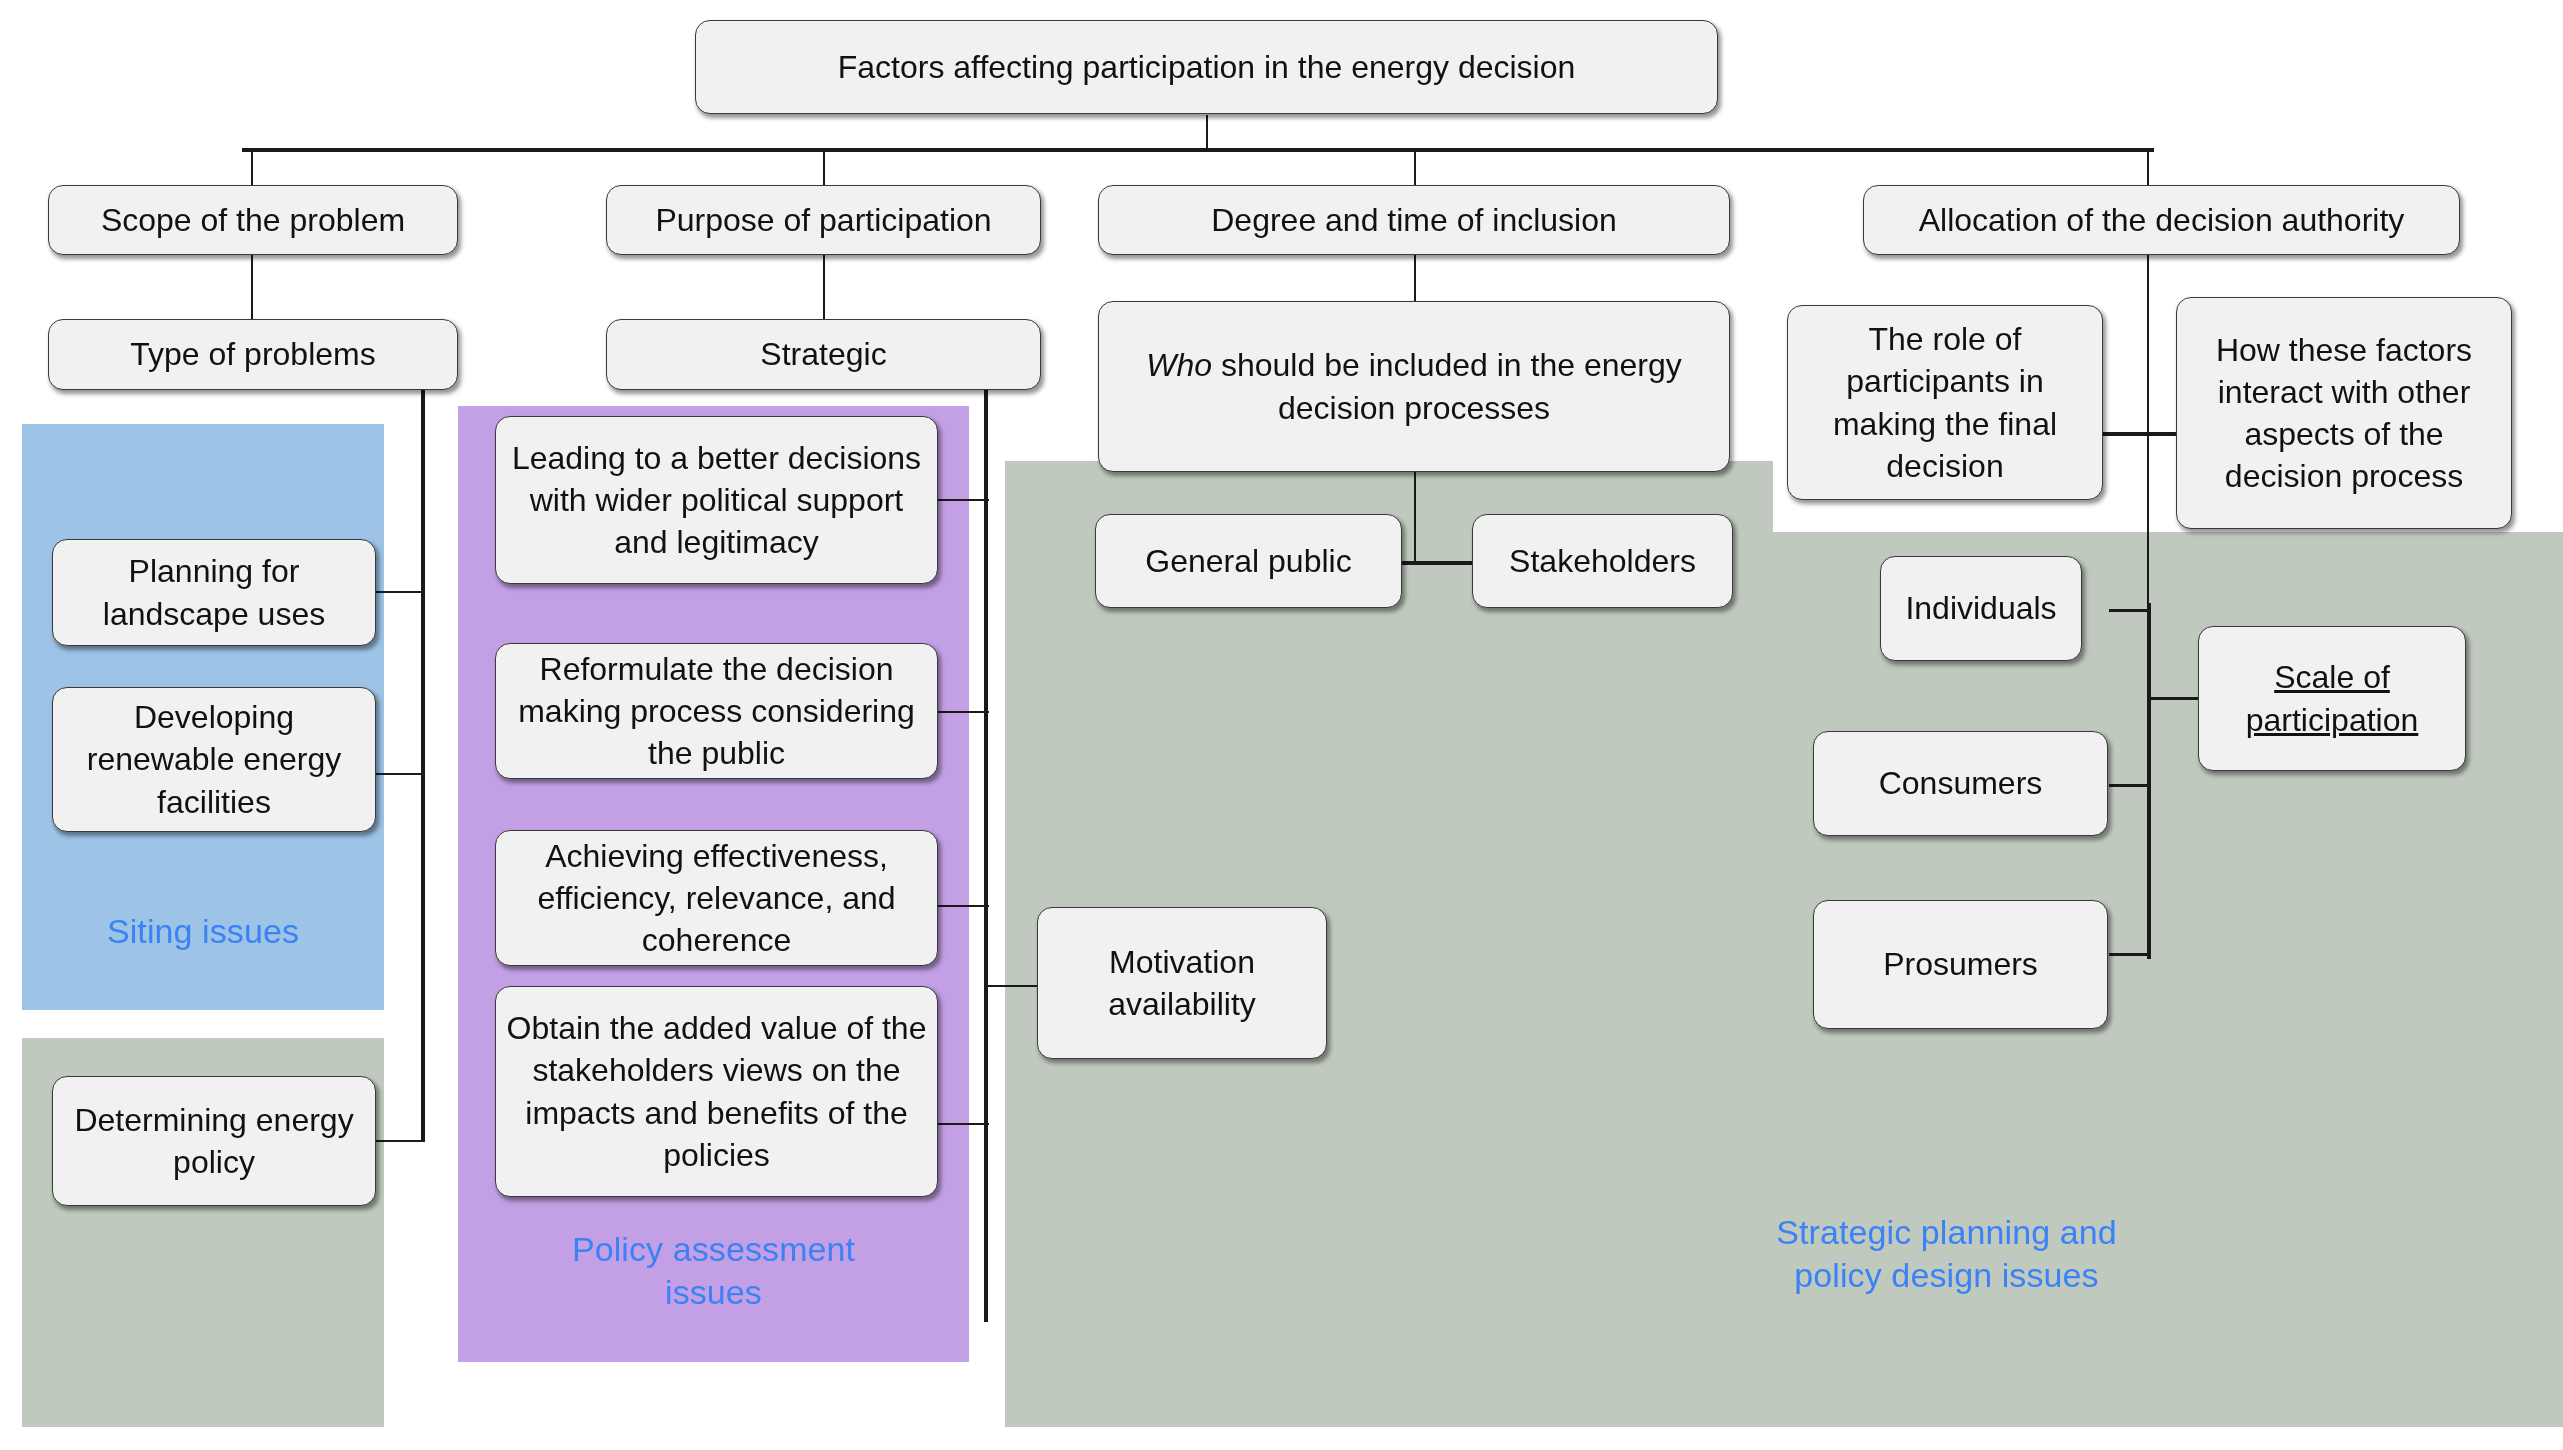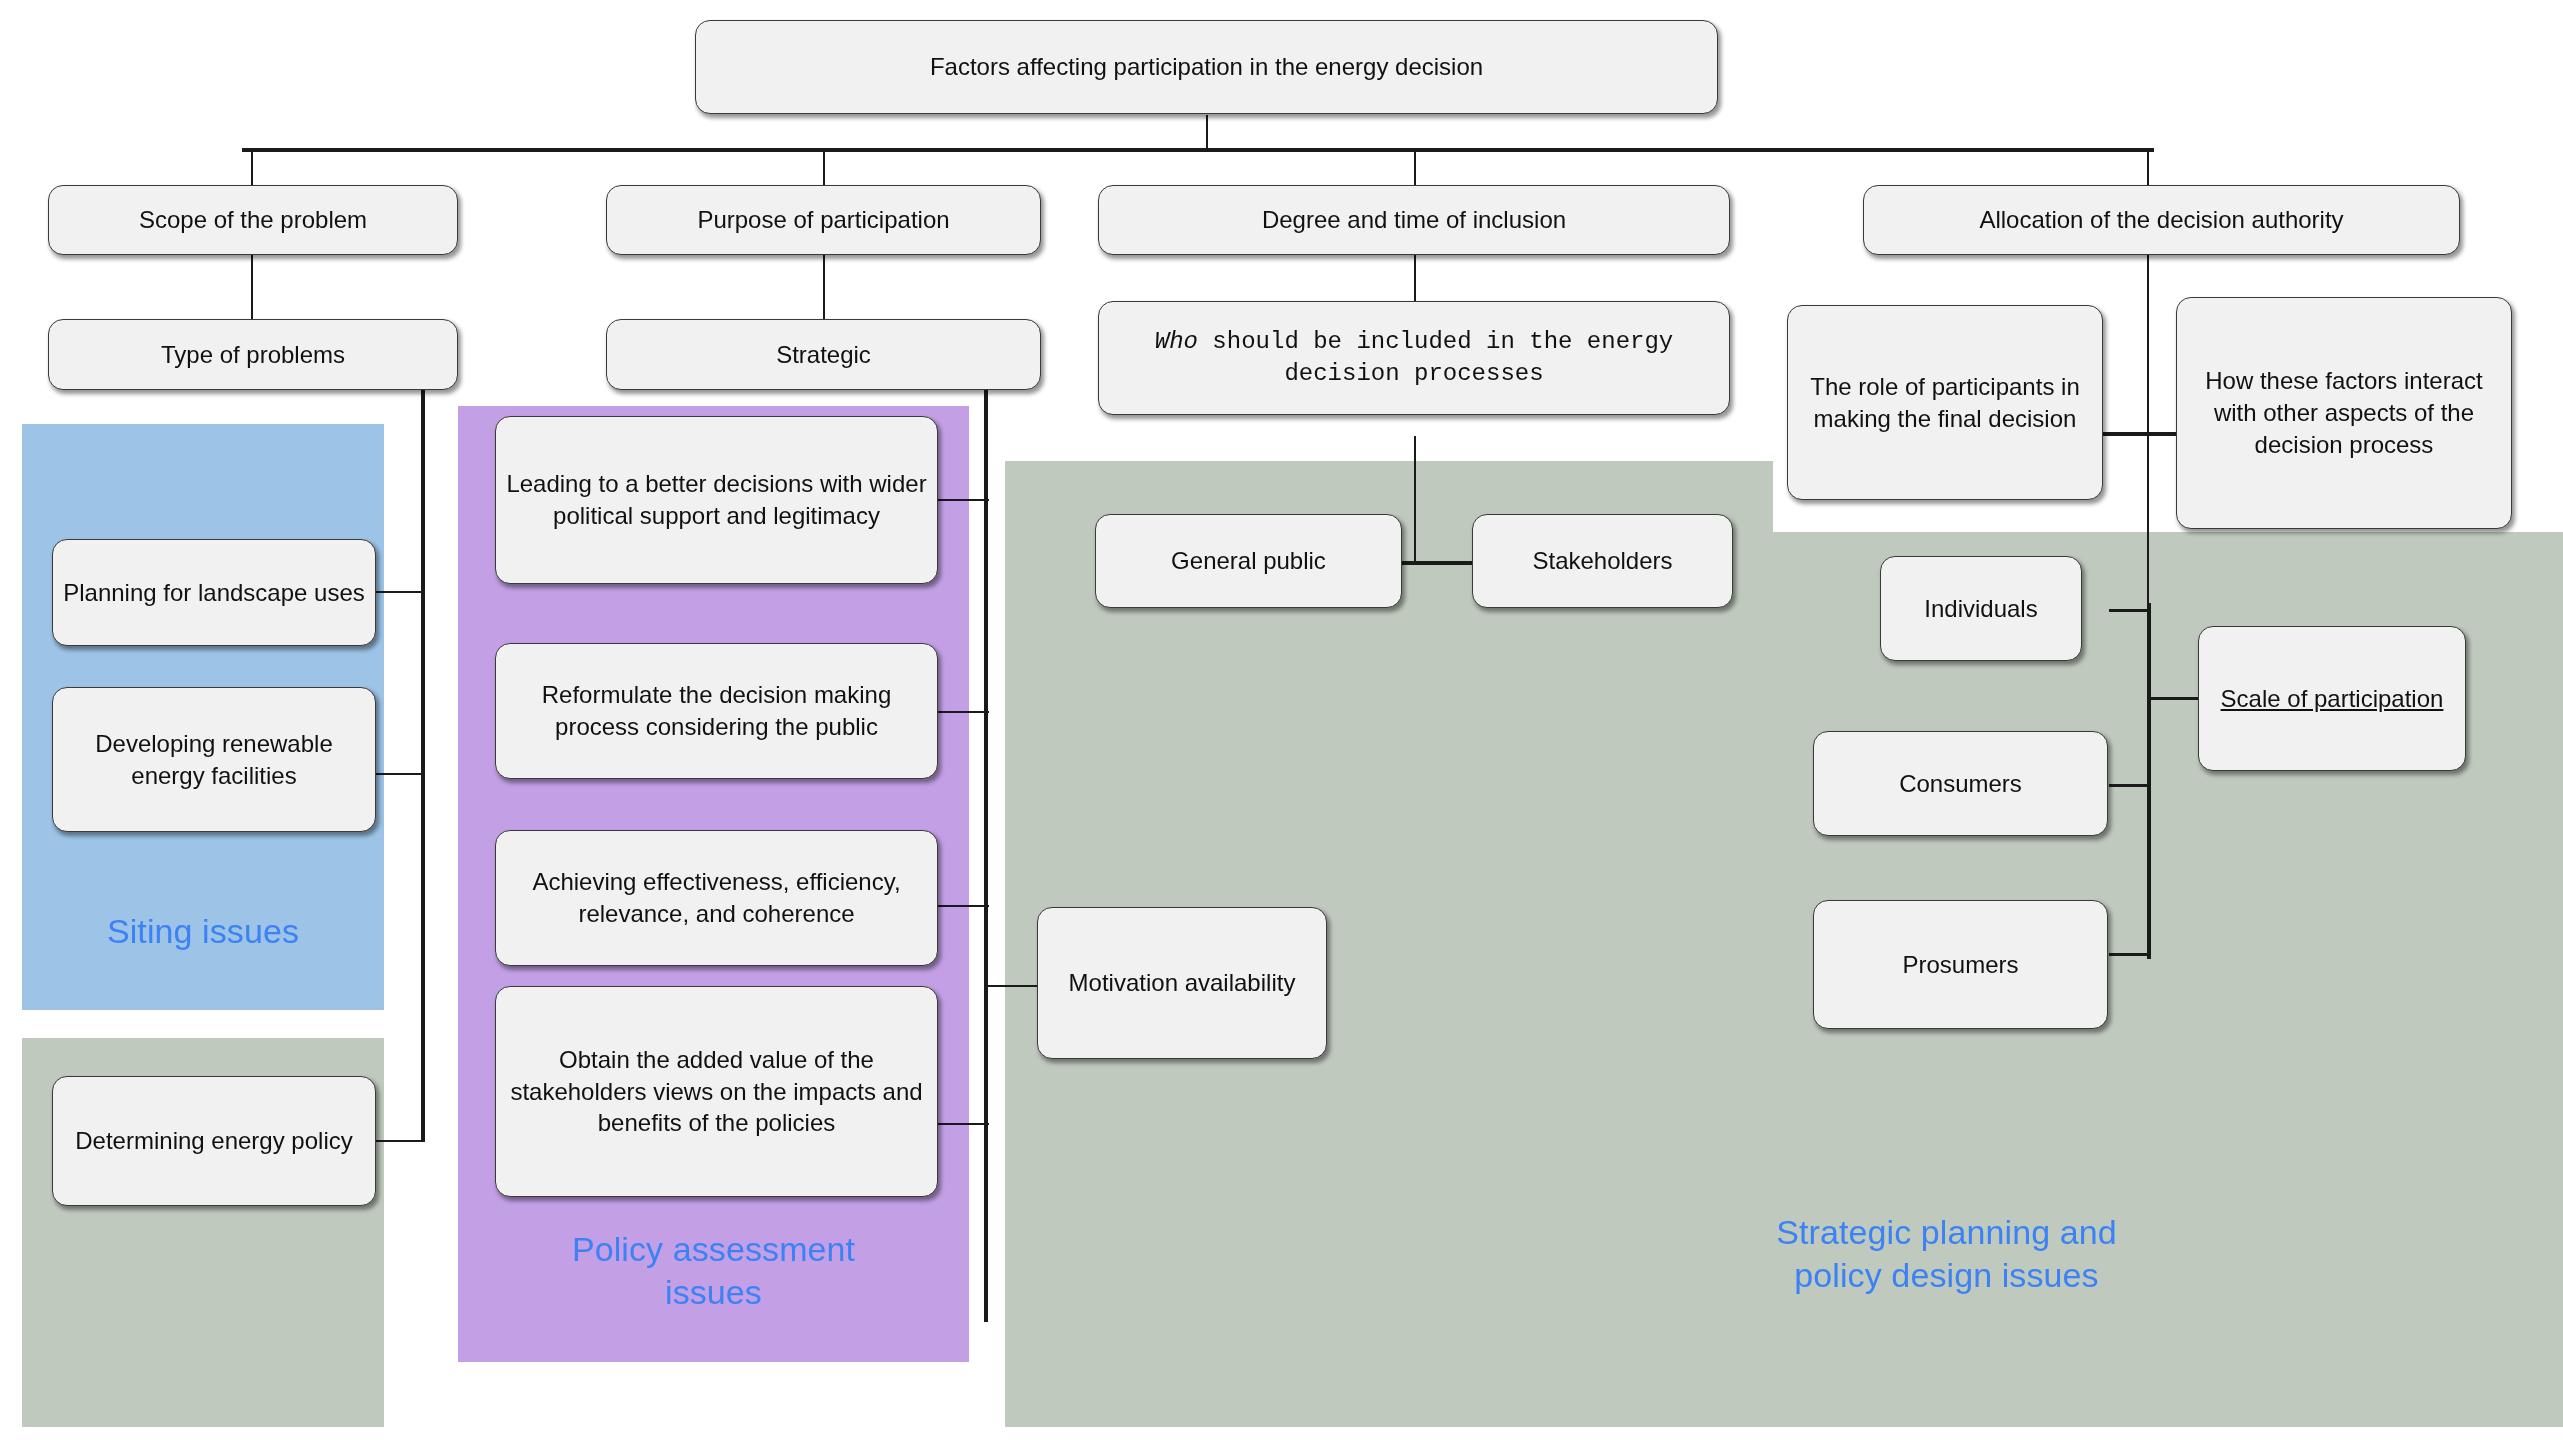--- a/index.html
+++ b/index.html
@@ -30,21 +30,21 @@
     position:absolute;
     background:#F1F1F1;
     border:1.2px solid #3a3a3a;
     border-radius:15px;
     box-shadow:2.9px 3.5px 4px rgba(0,0,0,.42);
     display:flex;align-items:center;justify-content:center;
     text-align:center;
     color:#111111;
     box-sizing:border-box;
     padding:16px 8px;
-    font-size:24px;
+    font-size:32px;
     line-height:1.32;
   }
   .node .ital{font-style:italic;}
 </style>
 </head>
 <body>
 
 <div id="stage">
 
   <div class="panel panel-blue" style="left:22px;top:424px;width:362px;height:586px;"></div>
@@ -121,21 +121,21 @@
   </div>
 
   <div class="node" style="left:48px;top:319px;width:410px;height:71px;">
     <span>Type of problems</span>
   </div>
 
   <div class="node" style="left:606px;top:319px;width:435px;height:71px;">
     <span>Strategic</span>
   </div>
 
-  <div class="node" style="left:1098px;top:301px;width:632px;height:114px;font-family:Liberation Mono, monospace;">
+  <div class="node" style="left:1098px;top:301px;width:632px;height:171px;">
     <span><span class="ital">Who</span><span> should be included in the energy decision processes</span></span>
   </div>
 
   <div class="node" style="left:2176px;top:297px;width:336px;height:232px;">
     <span>How these factors interact with other aspects of the decision process</span>
   </div>
 
   <div class="node" style="left:1787px;top:305px;width:316px;height:195px;">
     <span>The role of participants in making the final decision</span>
   </div>

